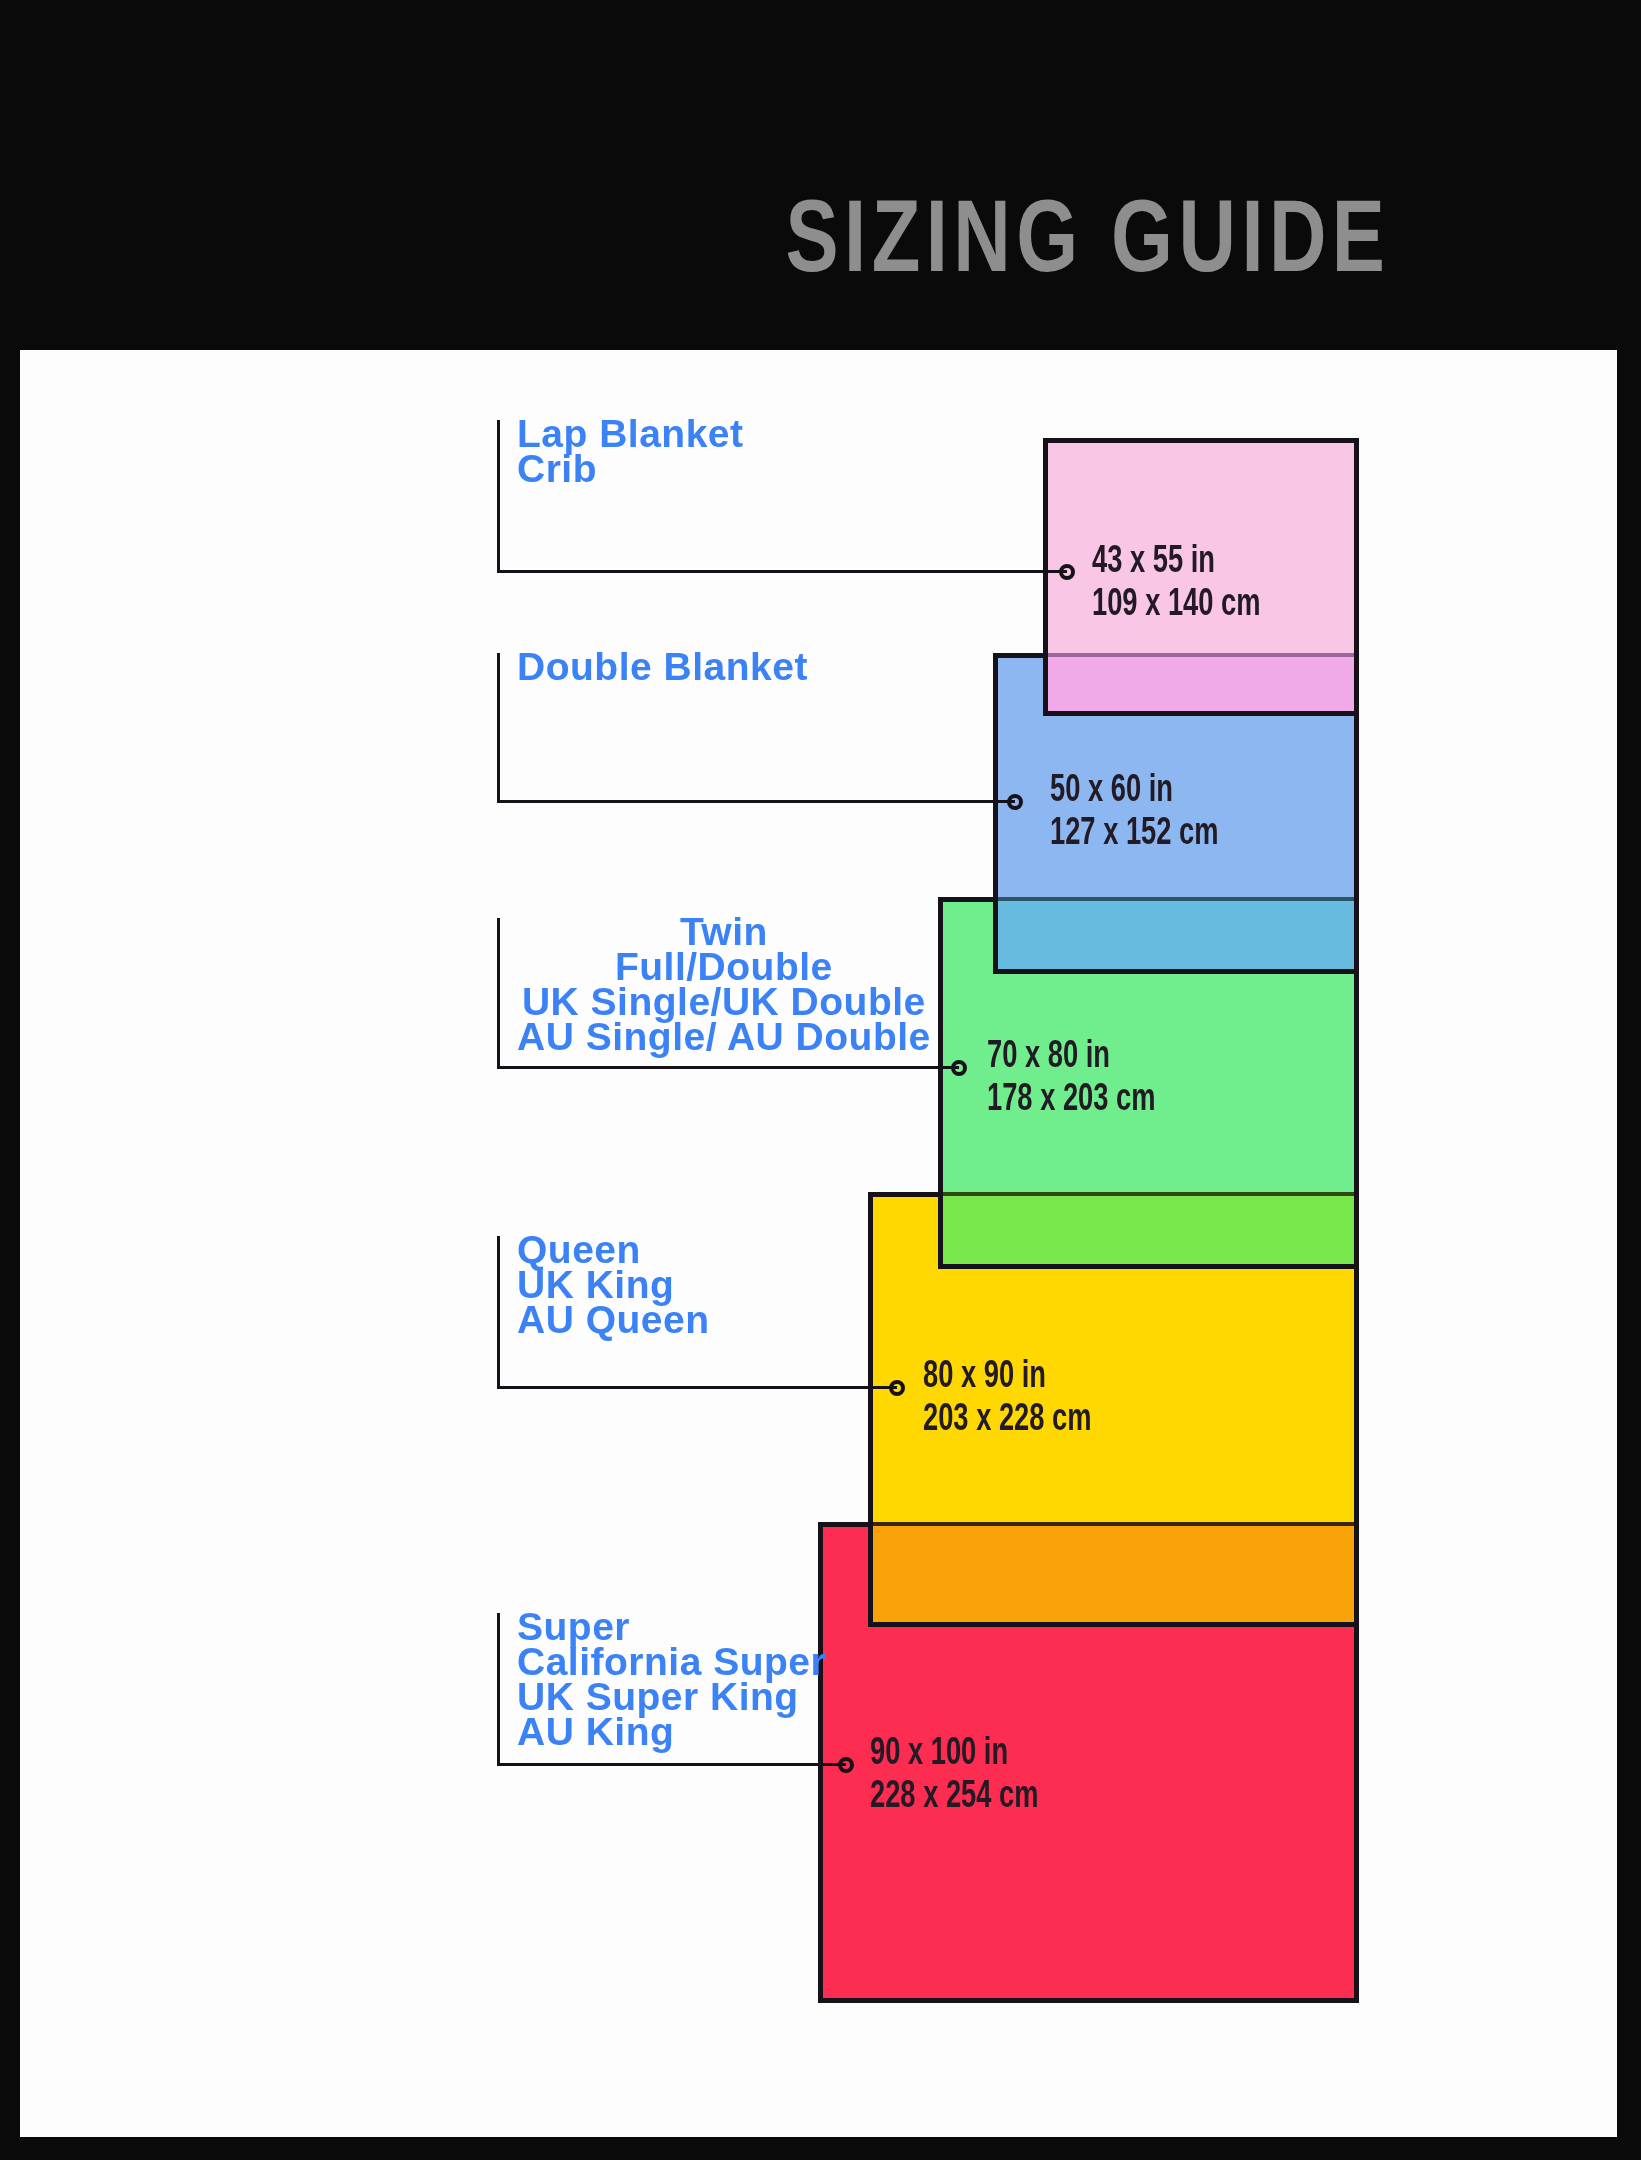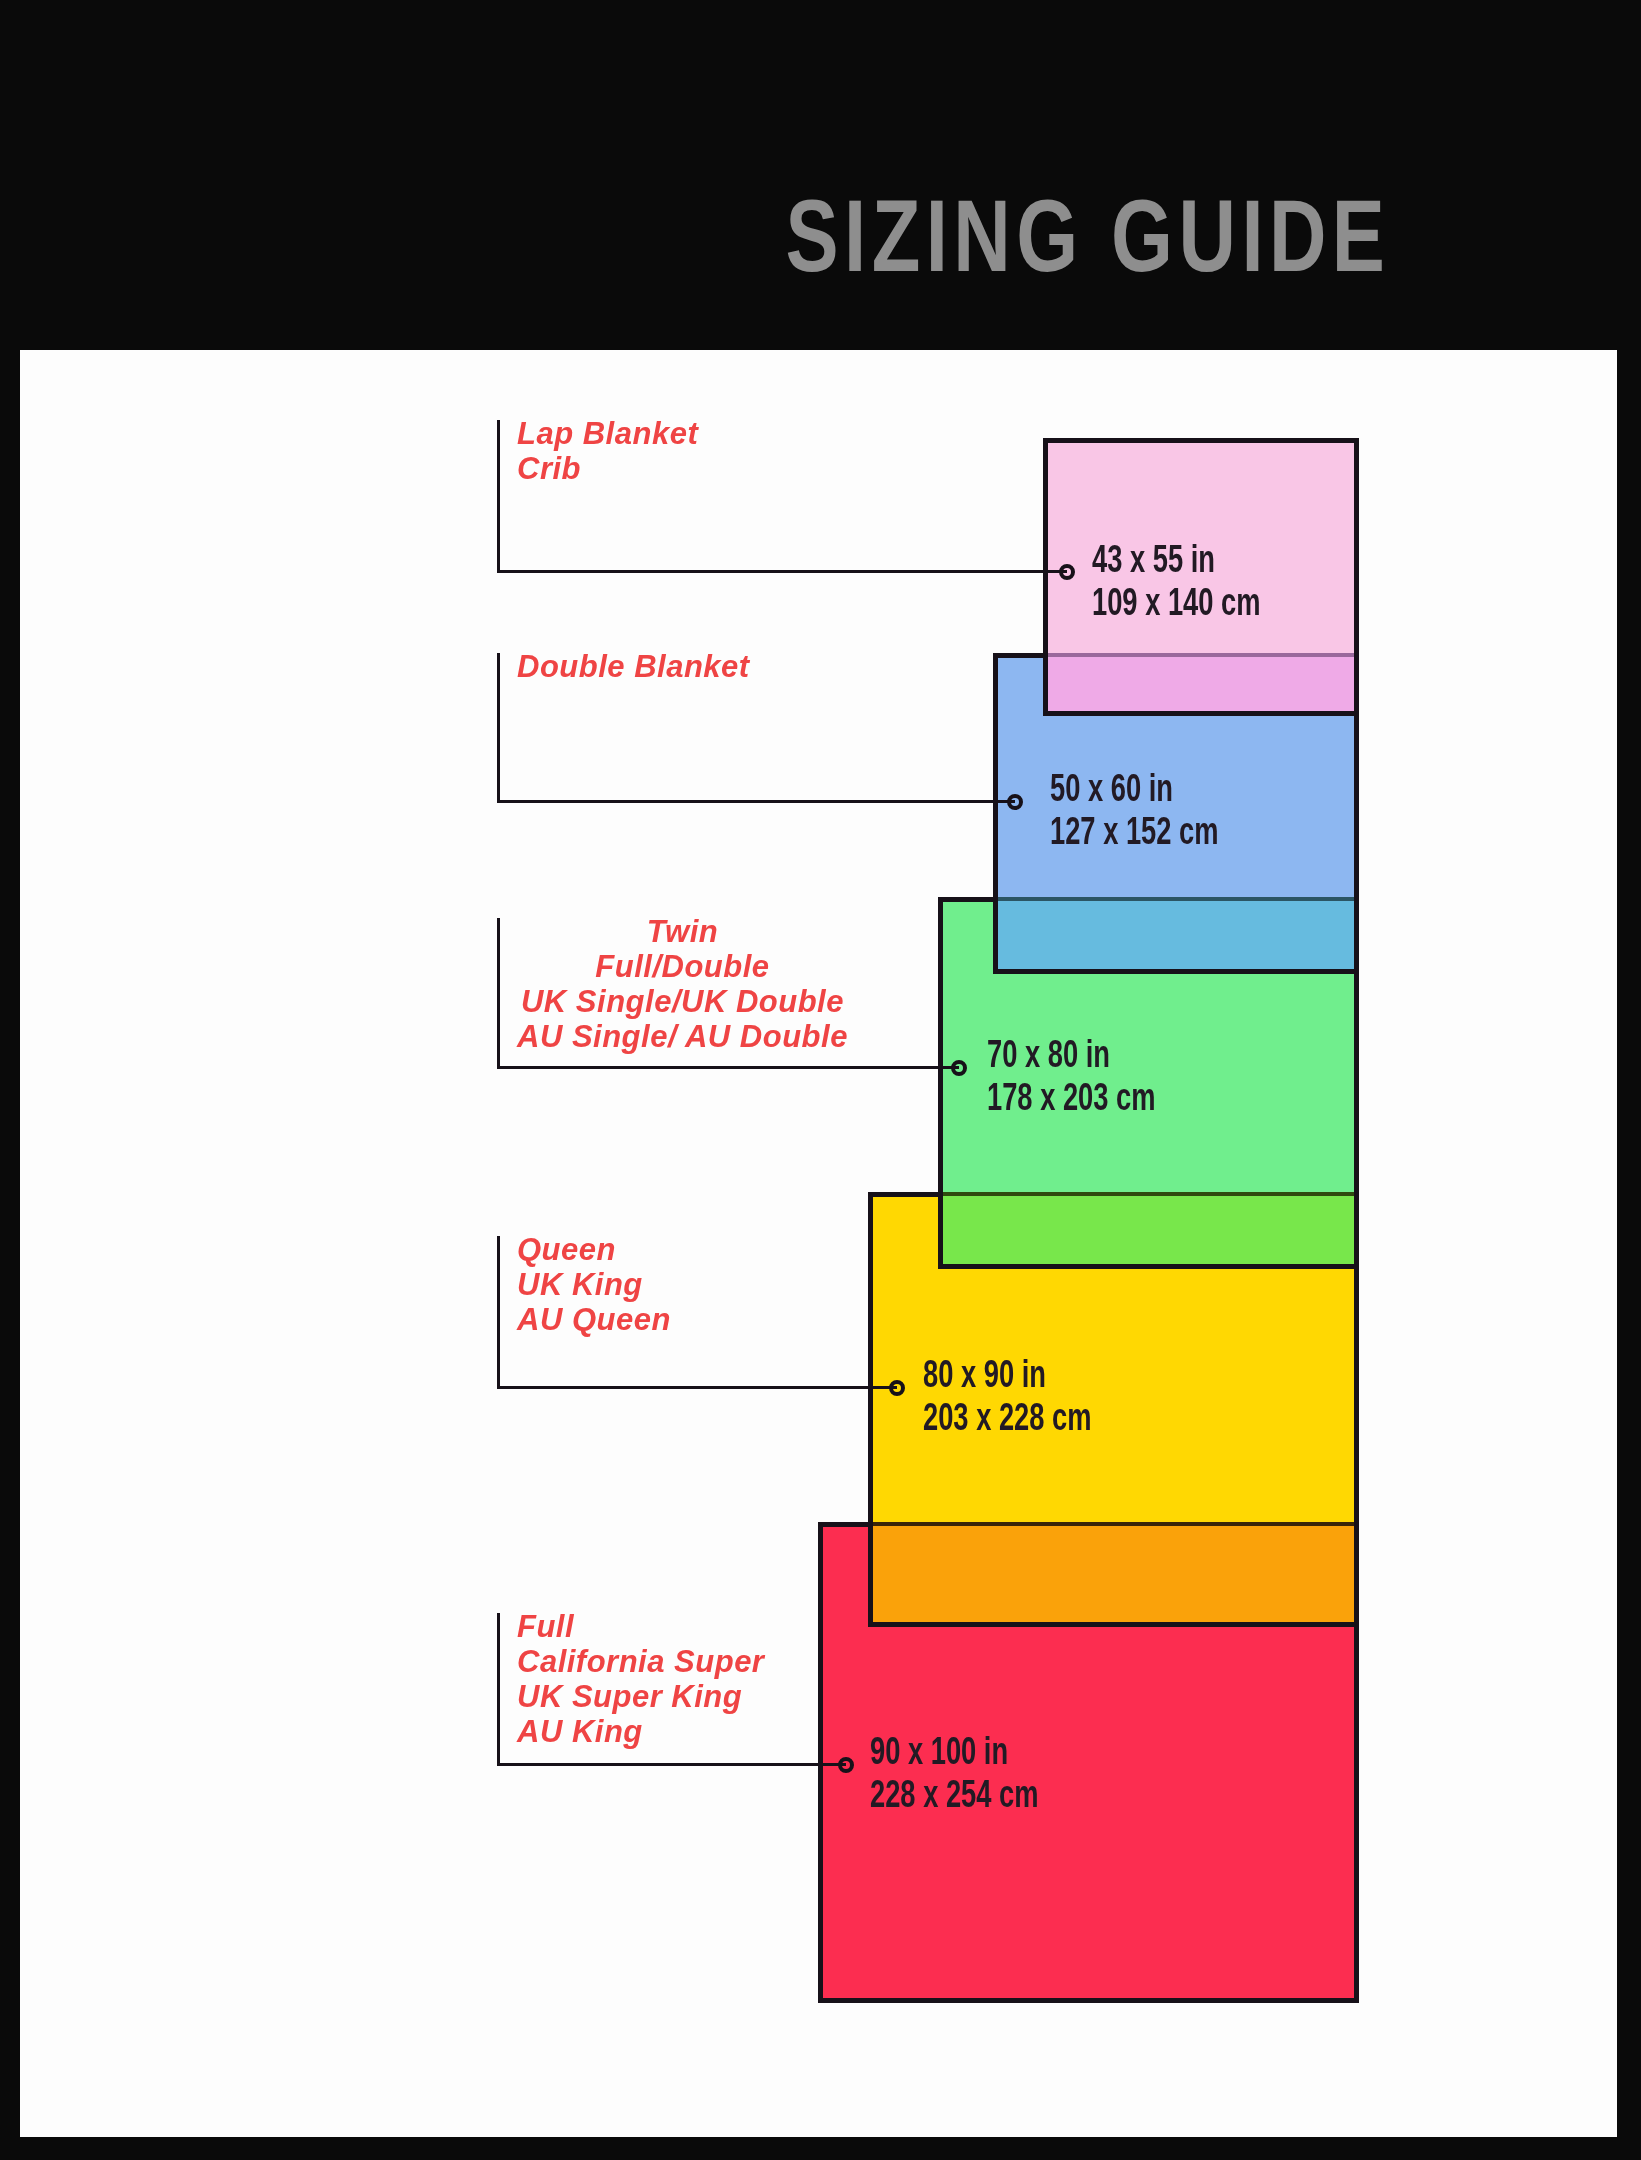--- a/index.html
+++ b/index.html
@@ -14,22 +14,22 @@
   .subtitle{position:absolute;top:185px;right:251px;line-height:1;font-size:102px;font-weight:bold;
             color:#8e8e8e;letter-spacing:7px;white-space:nowrap;transform:scaleX(0.78);
             transform-origin:100% 0;}
 
   
   .rect{position:absolute;border:5px solid #171119;box-sizing:border-box;}
   .band,.bline{position:absolute;}
   .vline,.hline{position:absolute;background:#171119;}
   .ring{position:absolute;width:16px;height:16px;border:4px solid #171119;border-radius:50%;
         box-sizing:border-box;background:transparent;}
-  .lbl{position:absolute;line-height:35px;font-size:31px;font-weight:bold;color:#ef4444;
-       letter-spacing:0.5px;white-space:nowrap;font-style:italic;}
+  .lbl{position:absolute;line-height:35px;font-size:39px;font-weight:bold;color:#3b82f6;
+       letter-spacing:0.5px;white-space:nowrap;}
   .dims{position:absolute;line-height:43px;font-size:39px;font-weight:bold;color:#221a24;
         white-space:nowrap;transform:scaleX(0.70);transform-origin:0 0;}
 
   
   .s4-rect{left:818px;top:1522px;width:541px;height:481px;}
   .s3-rect{left:868px;top:1192px;width:491px;height:435px;}
   .s3-line{left:873px;top:1522px;width:481px;height:4px;}
   .s3-band{left:873px;top:1526px;width:481px;height:96px;}
   .s2-rect{left:938px;top:897px;width:421px;height:372px;}
   .s2-line{left:943px;top:1192px;width:411px;height:4px;}
@@ -129,21 +129,21 @@
     <div>Full/Double</div>
     <div>UK Single/UK Double</div>
     <div>AU Single/ AU Double</div>
   </div>
   <div class="lbl s3-lbl">
     <div>Queen</div>
     <div>UK King</div>
     <div>AU Queen</div>
   </div>
   <div class="lbl s4-lbl">
-    <div>Full</div>
+    <div>Super</div>
     <div>California Super</div>
     <div>UK Super King</div>
     <div>AU King</div>
   </div>
 
   <div class="dims s0-dims">
     <div>43 x 55 in</div>
     <div>109 x 140 cm</div>
   </div>
   <div class="dims s1-dims">

